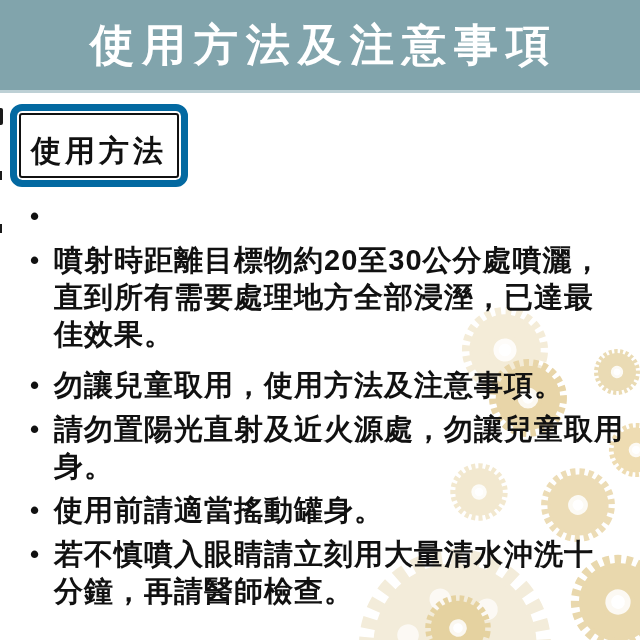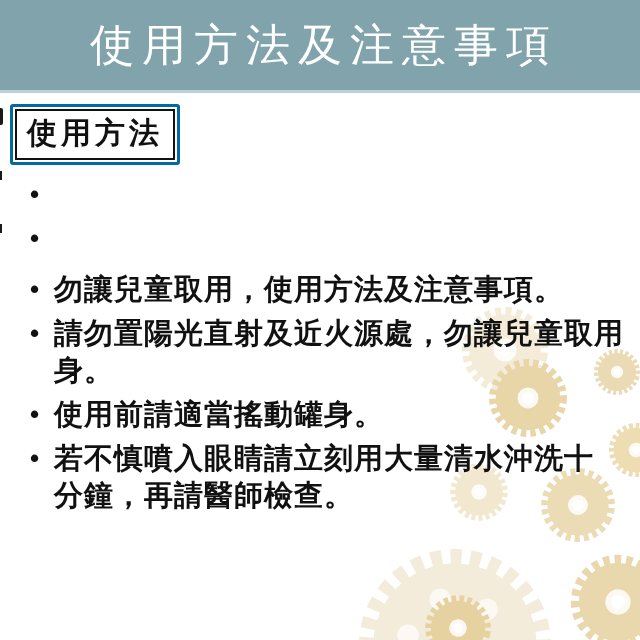--- a/index.html
+++ b/index.html
@@ -15,33 +15,33 @@
 
   
   .header {
     position: relative; z-index: 2;
     height: 90px; background: #81a4ac;
     border-bottom: 3px solid #bdd0d5;
     display: flex; align-items: center; justify-content: center;
   }
   .header h1 {
     margin: 0; padding-left: 8px;
-    color: #ffffff; font-size: 44px; font-weight: normal;
+    color: #ffffff; font-size: 44px; font-weight: bold;
     letter-spacing: 8px; white-space: nowrap;
   }
 
   
   .content { position: relative; z-index: 1; padding: 11px 0 0 8px; color: #111; }
 
   .title-box {
     display: inline-block;
-    border: 3px solid #0369a1;
-    border-radius: 3px;
+    border: 7px solid #0369a1;
+    border-radius: 12px;
     box-shadow: inset 0 0 0 2px #ffffff, inset 0 0 0 4px #111111;
-    padding: 6px 14px 8px 14px;
+    padding: 20px 14px 8px 14px;
     margin-left: 2px;
   }
   .title-box span { font-size: 30px; font-weight: bold; letter-spacing: 4px; }
 
   ul.bullets { list-style: none; margin: 11px 0 0 0; padding: 0 0 0 22px; }
   ul.bullets li { display: flex; margin: 0 0 7px 0; }
   .dot {
     flex: 0 0 24px; width: 24px;
     font-size: 26px; line-height: 37px; font-weight: bold;
   }
@@ -104,20 +104,23 @@
     <section>
       <div class="title-box">
         <span>使用方法</span>
       </div>
       <ul class="bullets">
         <li>
           <span class="dot">•</span>
         </li>
         <li>
           <span class="dot">•</span>
+          <span class="txt">噴射時距離目標物約20至30公分處噴灑，
+直到所有需要處理地方全部浸溼，已達最
+佳效果。</span>
         </li>
       </ul>
     </section>
 
     <section class="section-caution">
       <ul class="bullets">
         <li>
           <span class="dot">•</span>
           <span class="txt">勿讓兒童取用，使用方法及注意事項。</span>
         </li>

